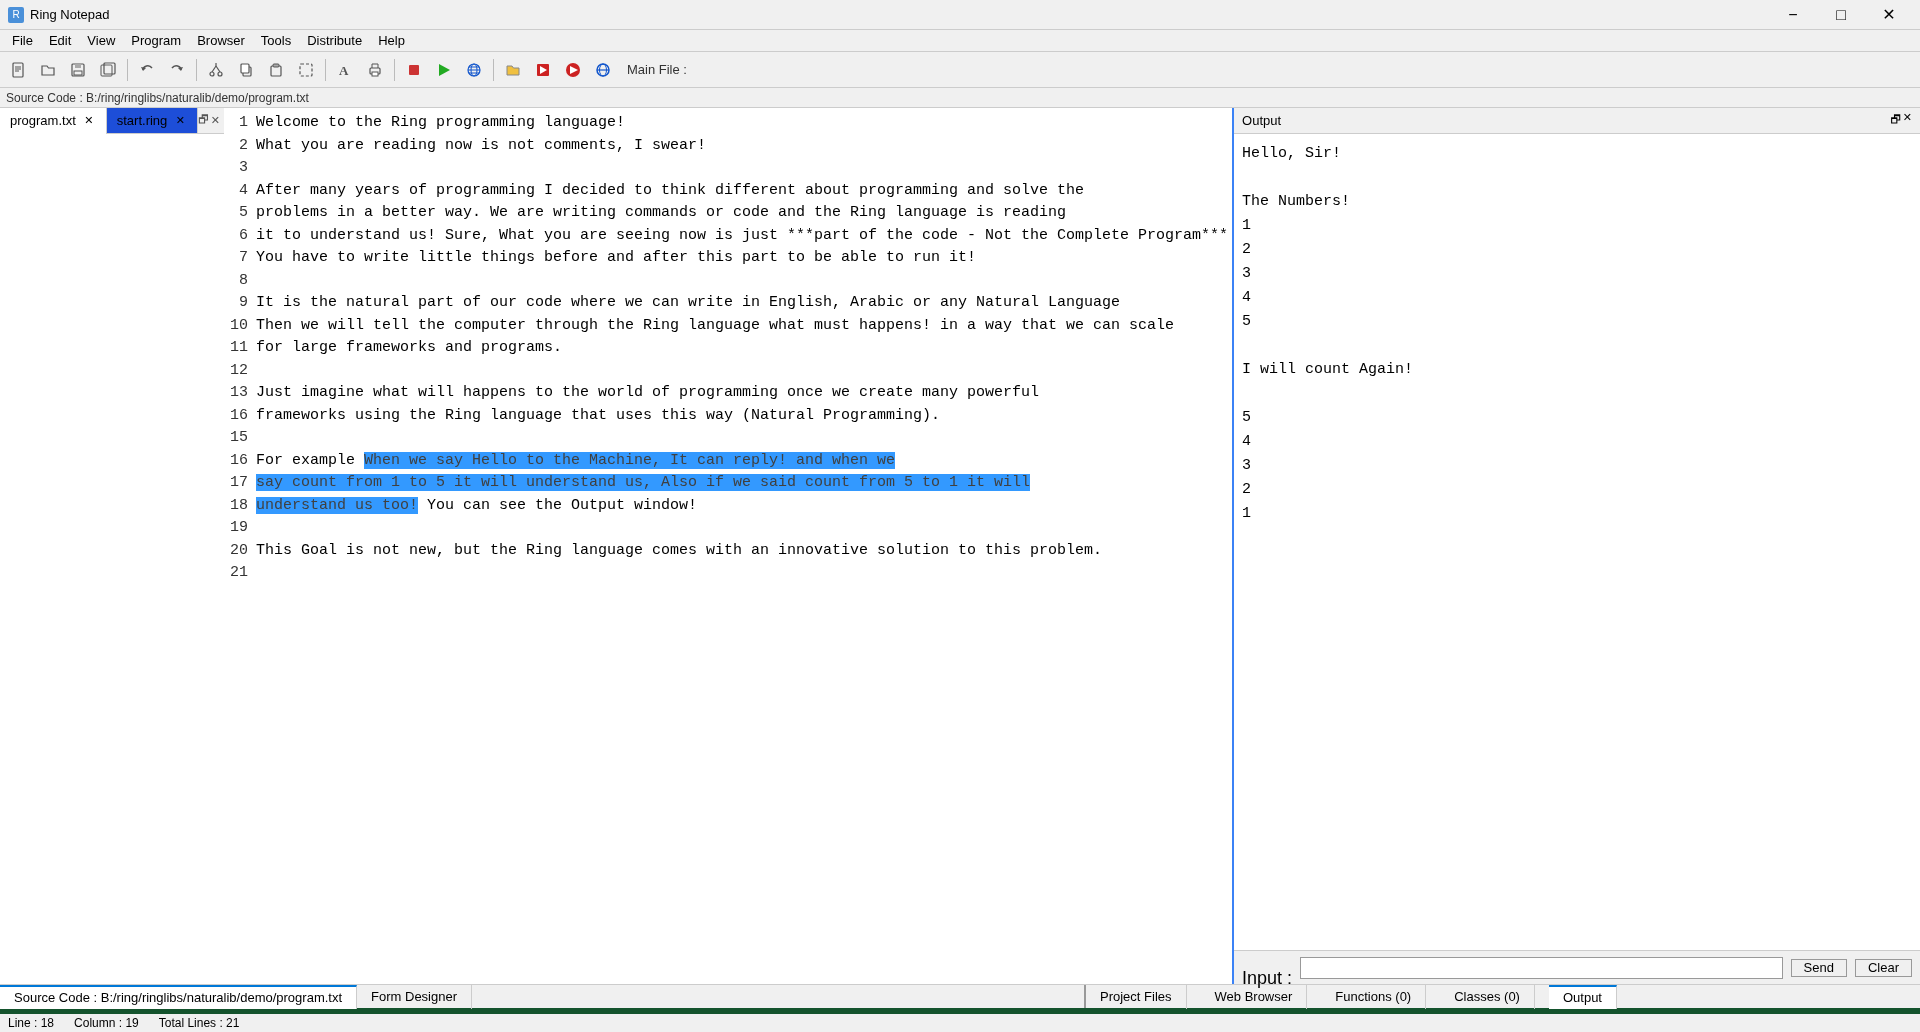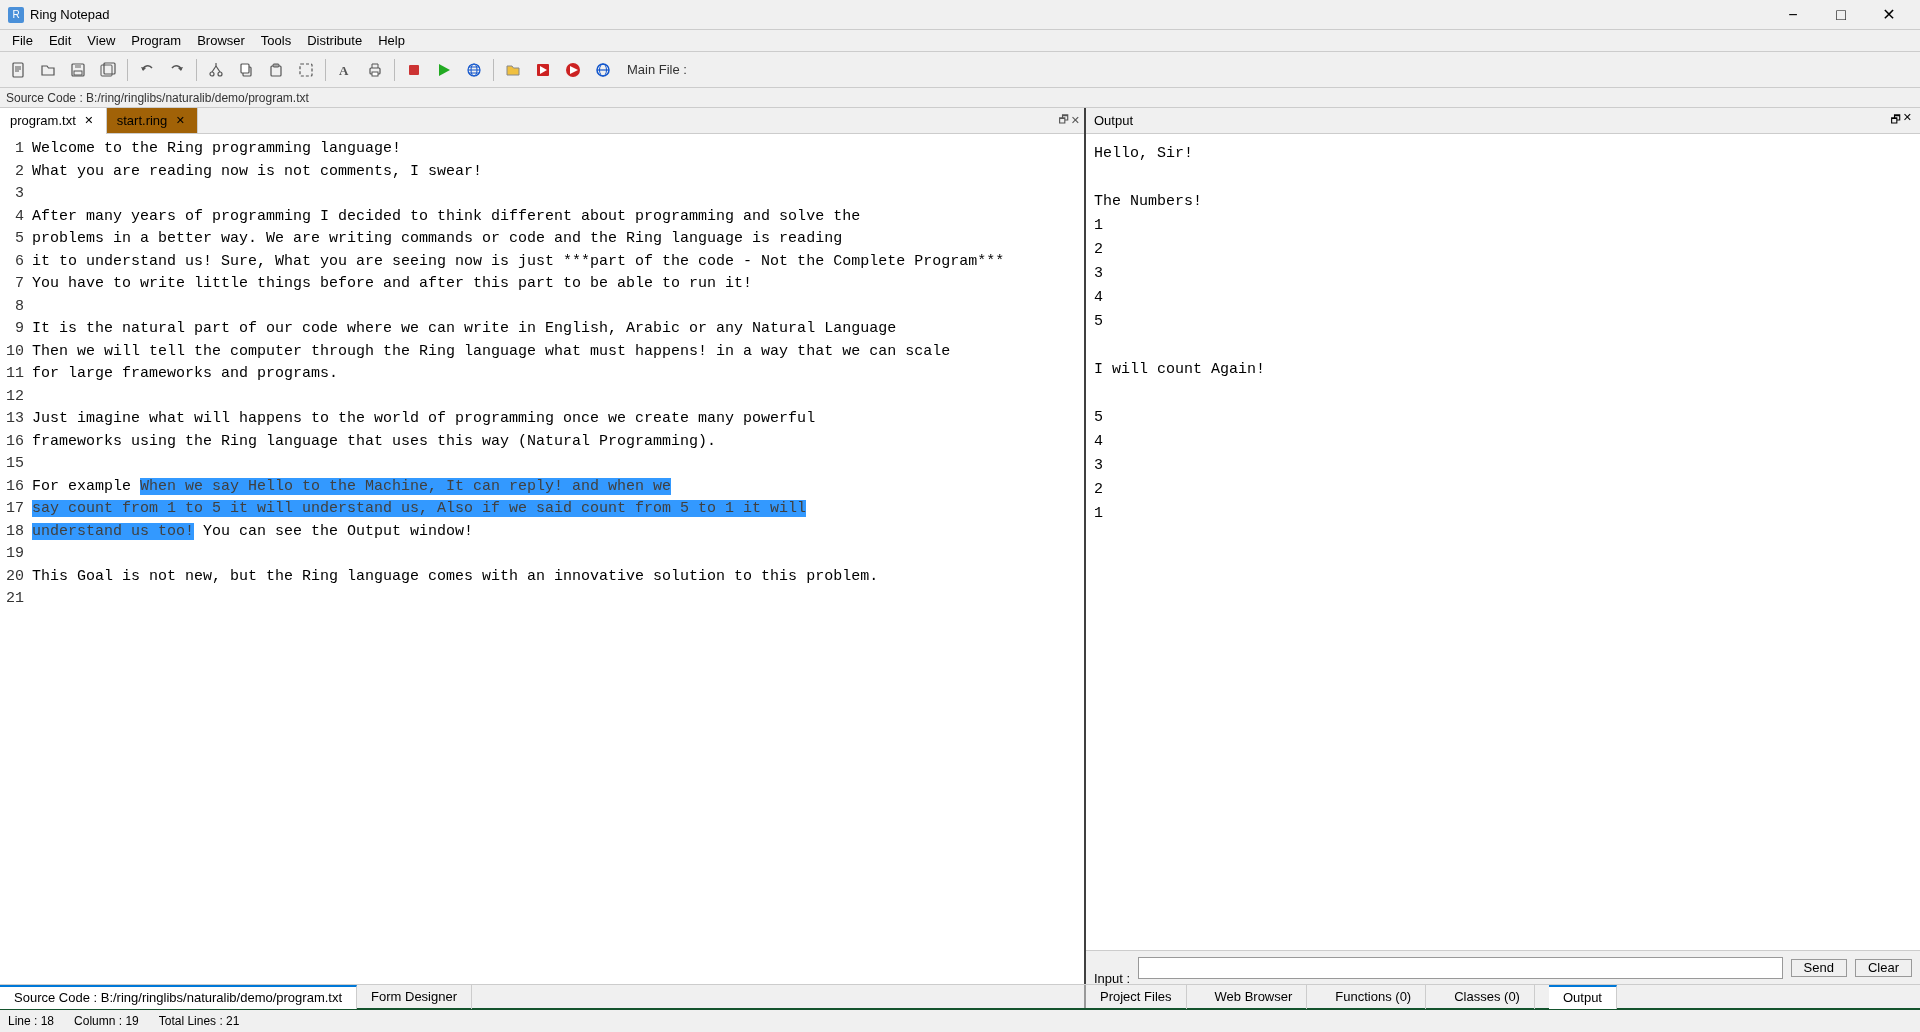--- a/index.html
+++ b/index.html
@@ -67,23 +67,22 @@
 
     
     .main-area {
       display: flex;
       height: calc(1032px - 30px - 22px - 36px - 20px - 24px - 24px);
     }
 
     
     .editor-pane {
       flex: 0 0 1086px;
-      border-right: 2px solid #404040;
-      display: flex;
-      flex-direction: column;
+      border-right: 2px solid #3b82f6;
+      display: flex;
       background: white;
       position: relative;
     }
     .editor-pane-header {
       background: #f0f0f0;
       border-bottom: 1px solid #ccc;
       display: flex;
       align-items: center;
       height: 26px;
     }
@@ -93,21 +92,21 @@
       padding: 0 10px;
       height: 26px;
       background: white;
       border-right: 1px solid #ccc;
       border-bottom: none;
       font-size: 13px;
       cursor: pointer;
       gap: 6px;
     }
     .tab.inactive {
-      background: #a16207;
+      background: #1d4ed8;
       border-bottom: 1px solid #ccc;
     }
     .tab-close {
       width: 14px; height: 14px;
       display: flex; align-items: center; justify-content: center;
       border-radius: 2px;
       font-size: 11px;
       cursor: pointer;
     }
     .editor-icons-right {
@@ -184,21 +183,21 @@
     
     .input-bar {
       height: 34px;
       background: #f0f0f0;
       border-top: 1px solid #ccc;
       display: flex;
       align-items: center;
       padding: 0 8px;
       gap: 8px;
     }
-    .input-label { font-size: 13px; margin-top: 22px; }
+    .input-label { font-size: 18px; margin-top: 22px; }
     .input-field {
       flex: 1;
       height: 22px;
       border: 1px solid #999;
       background: white;
       padding: 0 4px;
       font-size: 13px;
     }
     .input-btn {
       height: 18px;
@@ -216,21 +215,21 @@
       border-right: 1px solid #ccc;
       cursor: pointer;
       font-size: 13px;
     }
     .btm-tab.active { background: white; border-top: 2px solid #0078d7; }
 
     
     .status-bar {
       height: 24px;
       background: #f0f0f0;
-      border-top: 2px solid #14532d;
+      border-top: 6px solid #14532d;
       display: flex;
       align-items: center;
       padding: 0 8px;
       gap: 20px;
       font-size: 12px;
     }
 
     
     .bottom-area {
       display: flex;

